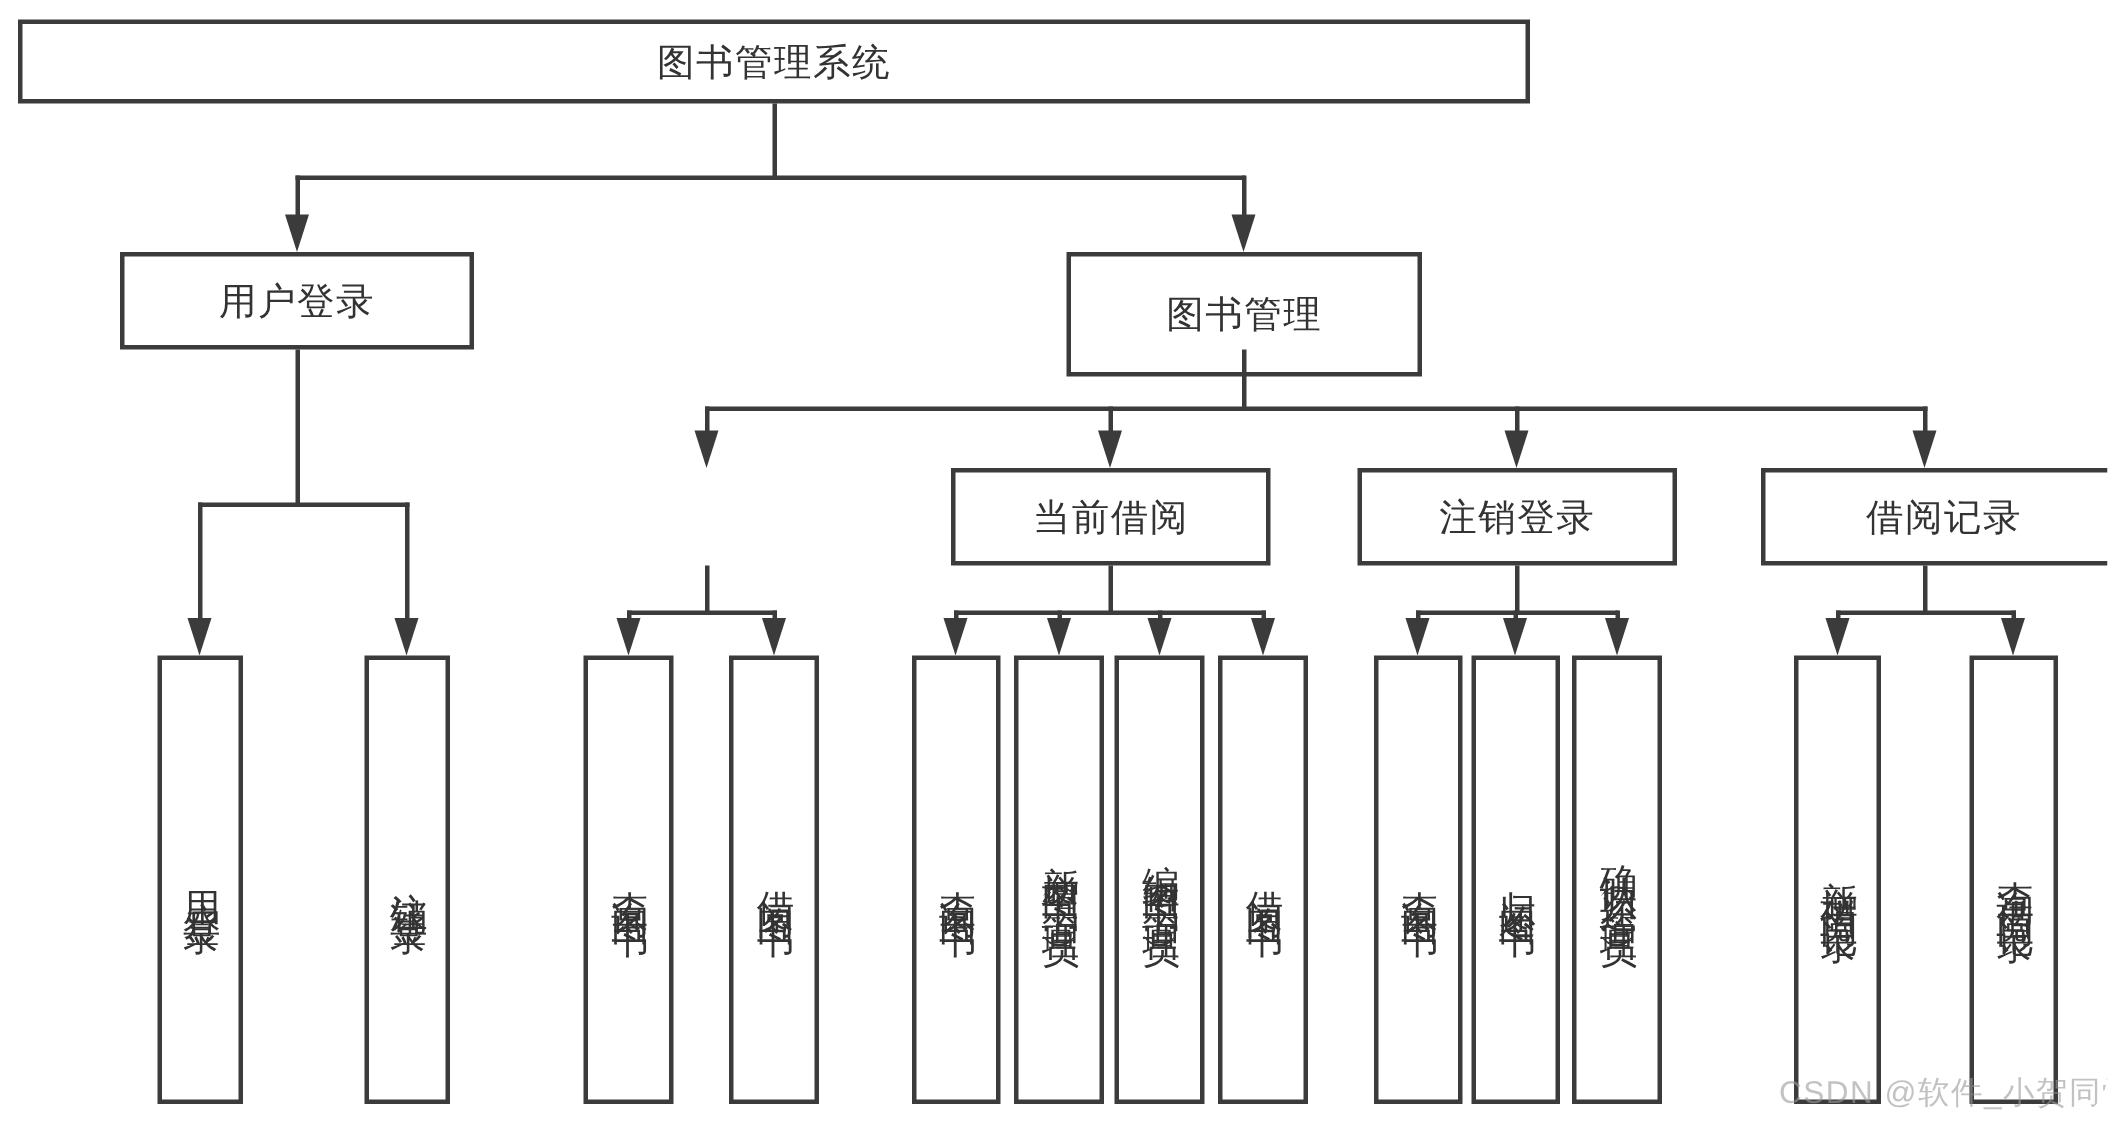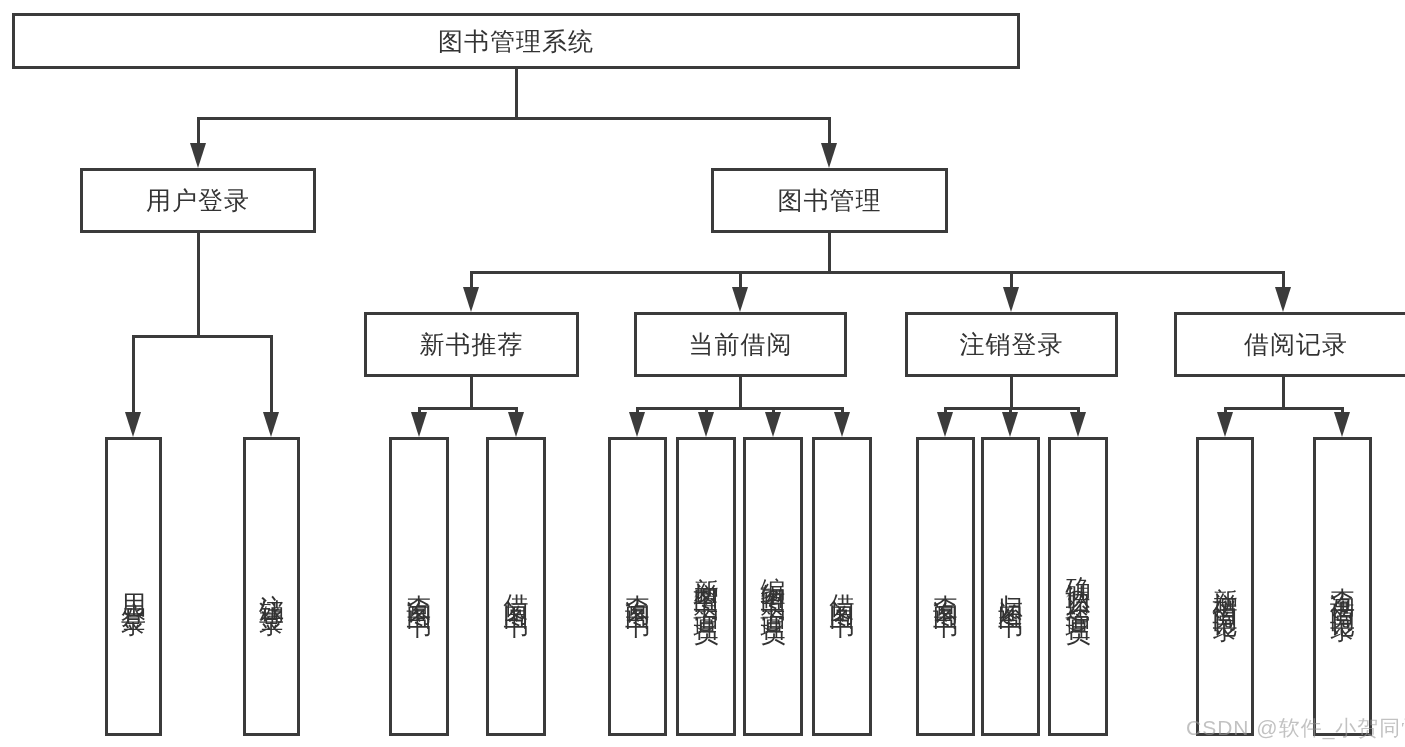--- a/index.html
+++ b/index.html
@@ -41,21 +41,21 @@
   <div class="vline" style="left:514.5px;top:69px;height:50px"></div>
   <div class="hline" style="left:196.5px;top:117px;width:633px"></div>
   <div class="vline" style="left:196.5px;top:117px;height:28px"></div>
   <div class="arrow" style="left:189.5px;top:143px"></div>
   <div class="vline" style="left:828px;top:117px;height:28px"></div>
   <div class="arrow" style="left:821px;top:143px"></div>
 
   <div class="box" style="left:80px;top:168px;width:236px;height:65px">
     <span class="lbl">用户登录</span>
   </div>
-  <div class="box" style="left:711px;top:168px;width:237px;height:65px">
+  <div class="box" style="left:711px;top:168px;width:237px;height:83px">
     <span class="lbl">图书管理</span>
   </div>
 
   <div class="vline" style="left:196.5px;top:233px;height:104px"></div>
   <div class="hline" style="left:132px;top:335px;width:141px"></div>
   <div class="vline" style="left:132px;top:335px;height:79px"></div>
   <div class="arrow" style="left:125px;top:412px"></div>
   <div class="vline" style="left:270px;top:335px;height:79px"></div>
   <div class="arrow" style="left:263px;top:412px"></div>
 
@@ -63,23 +63,20 @@
   <div class="hline" style="left:470px;top:271px;width:815px"></div>
   <div class="vline" style="left:470px;top:271px;height:18px"></div>
   <div class="arrow" style="left:463px;top:287px"></div>
   <div class="vline" style="left:739px;top:271px;height:18px"></div>
   <div class="arrow" style="left:732px;top:287px"></div>
   <div class="vline" style="left:1010px;top:271px;height:18px"></div>
   <div class="arrow" style="left:1003px;top:287px"></div>
   <div class="vline" style="left:1282px;top:271px;height:18px"></div>
   <div class="arrow" style="left:1275px;top:287px"></div>
 
-  <div class="box" style="left:364px;top:312px;width:215px;height:65px">
-    <span class="lbl">新书推荐</span>
-  </div>
   <div class="box" style="left:634px;top:312px;width:213px;height:65px">
     <span class="lbl">当前借阅</span>
   </div>
   <div class="box" style="left:905px;top:312px;width:213px;height:65px">
     <span class="lbl">注销登录</span>
   </div>
   <div class="box" style="left:1174px;top:312px;width:244px;height:65px">
     <span class="lbl">借阅记录</span>
   </div>
 

